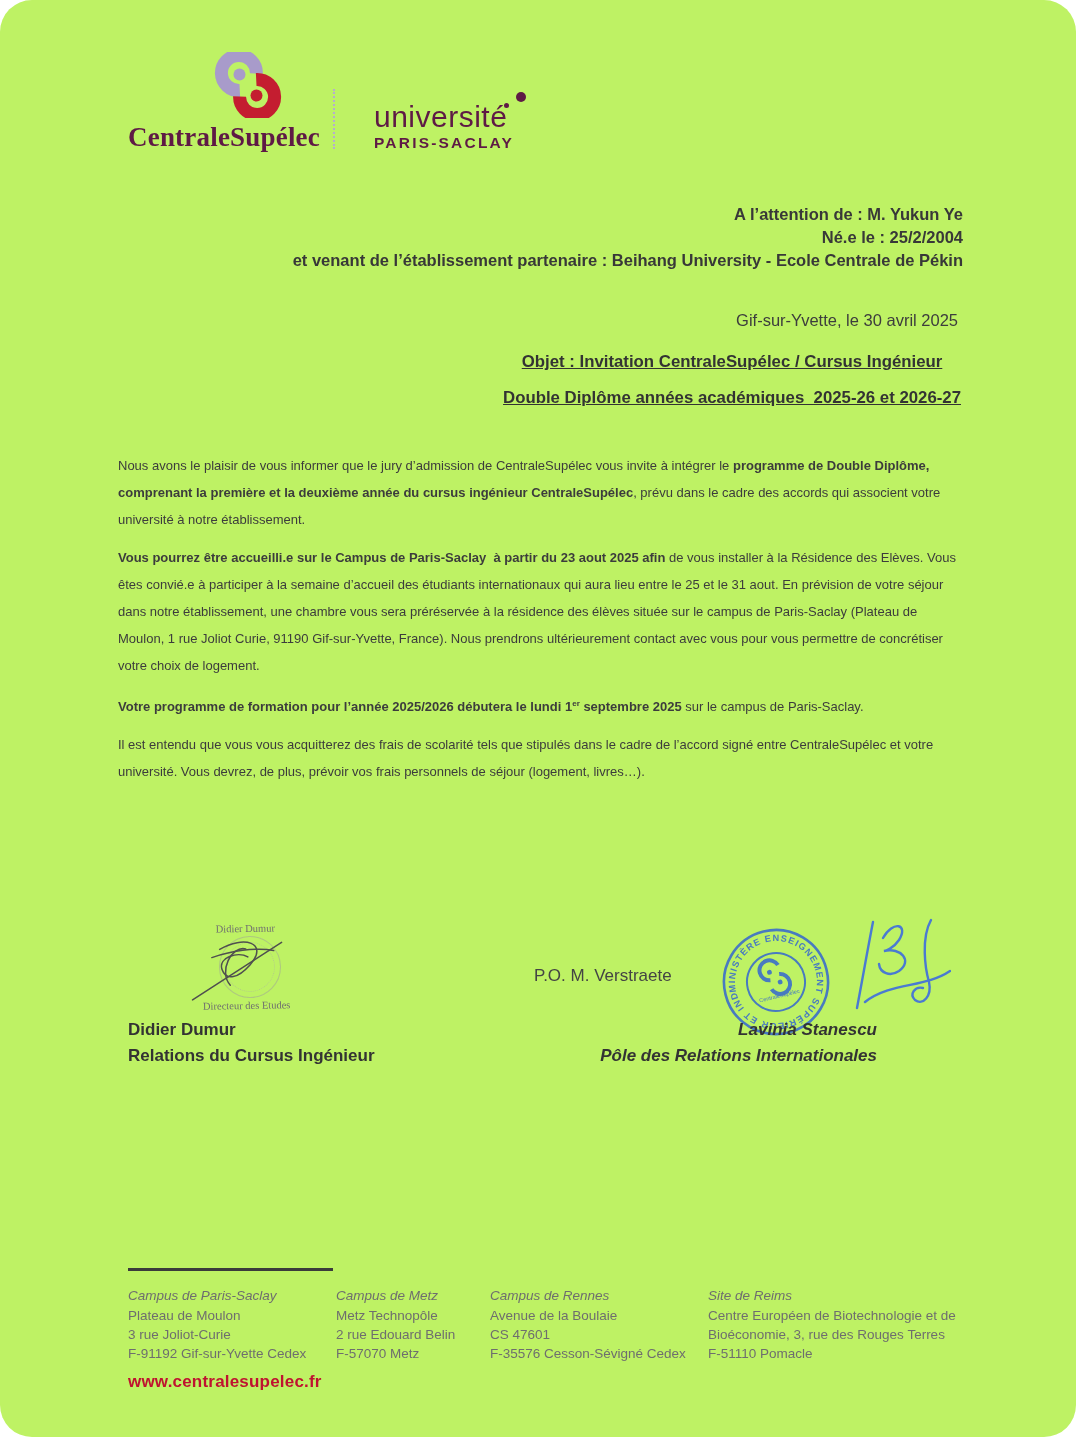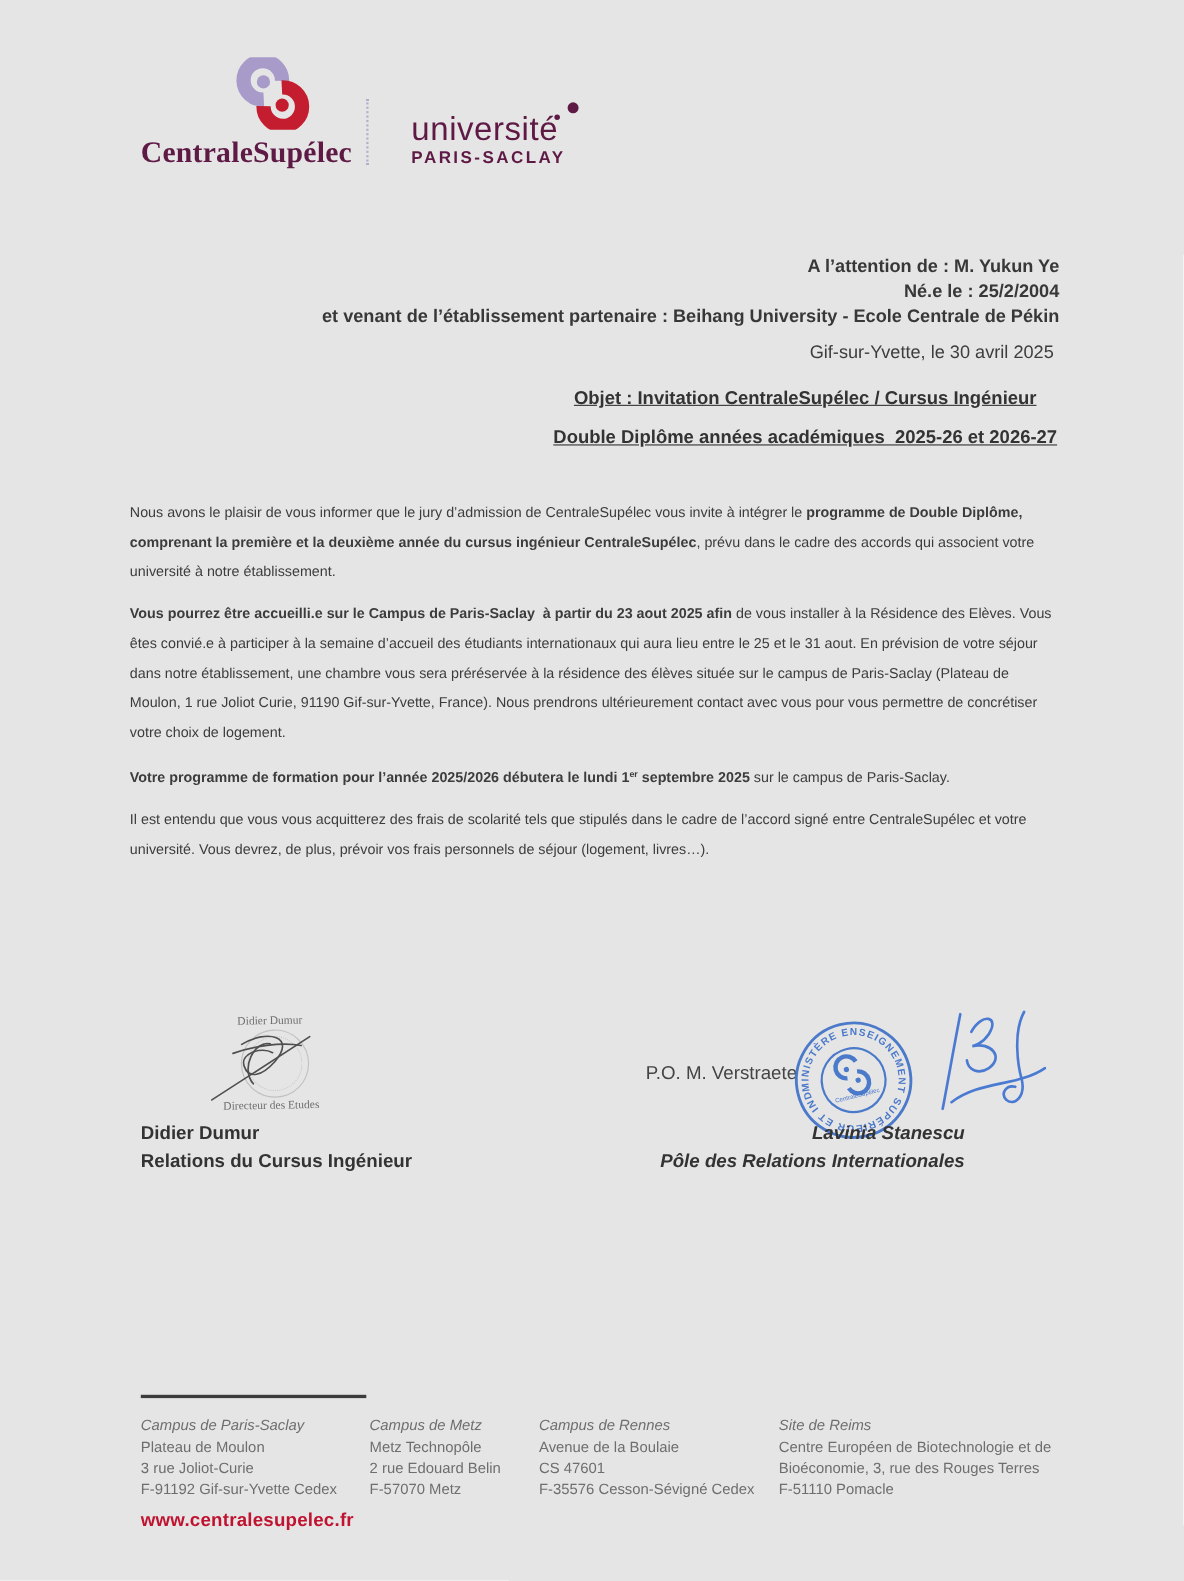--- a/index.html
+++ b/index.html
@@ -1,52 +1,52 @@
 <!DOCTYPE html>
 <html><head>
 <meta charset="utf-8">
 <style>
   html,body{margin:0;padding:0;background:#ffffff;}
   body{width:1076px;height:1437px;position:relative;font-family:"Liberation Sans",sans-serif;color:#3d3d3d;overflow:hidden;}
-  .page{position:absolute;inset:0;background:#e5e5e5;}
+  .page{position:absolute;inset:0;background:#bef264;border-radius:32px;}
   .b{font-weight:bold;}
   sup{font-size:0.62em;vertical-align:super;}
 
   
   .logo{position:absolute;left:128px;top:52px;display:flex;align-items:flex-end;}
   .logo-left{display:flex;flex-direction:column;align-items:flex-start;}
   .logo-mark{margin-left:70px;margin-bottom:2px;}
   .logo-word{font-family:"Liberation Serif",serif;font-weight:bold;font-size:27px;color:#5e1a45;letter-spacing:.2px;line-height:1;}
   .logo-sep{border-left:2px dotted #b6aecd;height:60px;margin:0 15px 2px 13px;}
   .logo-uni{position:relative;padding-right:14px;padding-bottom:1px;margin-left:24px;}
   .uni-word{font-size:30px;color:#5e1a45;line-height:1;letter-spacing:.5px;}
   .uni-sub{font-size:15.5px;font-weight:bold;color:#5e1a45;letter-spacing:2.2px;margin-top:3px;line-height:1;}
   .uni-dot-big{position:absolute;right:2px;top:-10px;width:10px;height:10px;border-radius:50%;background:#5e1a45;}
   .uni-dot-small{position:absolute;right:19px;top:1px;width:5px;height:5px;border-radius:50%;background:#5e1a45;}
 
   
-  .recipient{position:absolute;right:113px;top:203px;text-align:right;font-weight:bold;font-size:16.5px;line-height:23px;color:#383838;margin-top:28px;}
+  .recipient{position:absolute;right:113px;top:203px;text-align:right;font-weight:bold;font-size:16.5px;line-height:23px;color:#383838;}
   .dateline{position:absolute;right:118px;top:311px;font-size:16.5px;color:#3d3d3d;}
   .subject{position:absolute;right:115px;top:350px;text-align:center;font-weight:bold;font-size:16.8px;color:#333;}
   .subject div{text-decoration:underline;margin-bottom:13px;line-height:23px;white-space:pre-wrap;}
 
   
   .body-text{position:absolute;left:118px;top:452px;width:846px;font-size:13px;line-height:27px;color:#3c3c3c;}
   .body-text p{margin:0 0 11px 0;white-space:pre-wrap;}
 
   
   .stamp-left{position:absolute;left:186px;top:923px;width:120px;height:88px;transform:rotate(-1deg);}
   .ds-top,.ds-bottom{font-family:"Liberation Serif",serif;font-size:10.5px;color:#6f6f6f;text-align:center;width:100%;position:absolute;left:0;}
   .ds-top{top:0;}
   .ds-bottom{bottom:0;}
   .ds-circle{position:absolute;left:33px;top:13px;width:60px;height:60px;border:1px solid #9d9d9d;border-radius:50%;opacity:.5;}
   .ds-circle2{position:absolute;left:39px;top:19px;width:48px;height:48px;border:1px dotted #aaa;border-radius:50%;opacity:.5;}
   .ds-scrawl{position:absolute;left:0;top:8px;}
 
-  .po-line{position:absolute;left:587px;top:966px;font-size:17px;color:#444;}
+  .po-line{position:absolute;left:534px;top:966px;font-size:17px;color:#444;}
   .stamp-blue{position:absolute;left:720px;top:926px;transform:rotate(-14deg);opacity:.92;}
   .sig-blue{position:absolute;left:833px;top:916px;}
 
   .sig-name-left{position:absolute;left:128px;top:1017px;font-weight:bold;font-size:17px;line-height:26px;color:#333;}
   .sig-name-right{position:absolute;left:563px;top:1017px;width:314px;text-align:right;font-weight:bold;font-size:17px;line-height:26px;color:#333;font-style:italic;}
 
   
   .frule{position:absolute;left:128px;top:1268px;width:205px;height:3px;background:#3b3b3b;}
   .fcol{position:absolute;top:1286px;font-size:13.5px;line-height:19px;color:#6e6e6e;}
   .fcol .ftitle{font-style:italic;margin-bottom:1px;}

